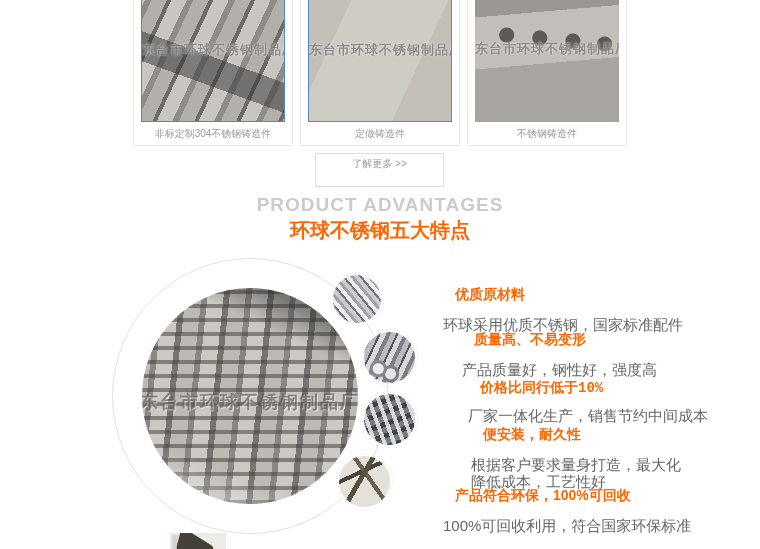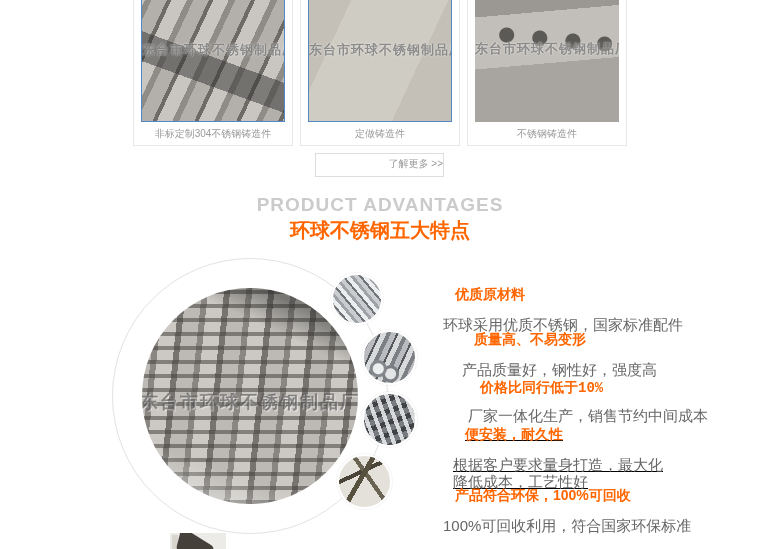--- a/index.html
+++ b/index.html
@@ -35,22 +35,22 @@
       radial-gradient(circle at 90% 48%, #5c5a56 0 7px, transparent 8px),
       linear-gradient(175deg, #9b9894 0 28%, #c2bfba 28% 60%, #a8a5a0 60%),
       #b0ada8;
   }
   .photo-watermark { position:absolute; left:0; top:68px; width:100%; text-align:center;
     font-size:13px; font-weight:bold; white-space:nowrap; color:rgba(110,110,110,.75);
     text-shadow:0 0 2px rgba(255,255,255,.8); letter-spacing:1px; }
   .caption { height:23px; line-height:23px; text-align:center; font-size:10px; color:#999; overflow:hidden; }
 
   
-  .more-btn { position:absolute; left:315px; top:153px; width:129px; height:24px; line-height:19px;
-    background:#fff; border:1px solid #ddd; text-align:right; font-size:10px; color:#999; cursor:pointer; }
+  .more-btn { position:absolute; left:315px; top:153px; width:129px; height:34px; line-height:19px;
+    background:#fff; border:1px solid #ddd; text-align:center; font-size:10px; color:#999; cursor:pointer; }
 
   
   .heading-en { position:absolute; top:194px; left:0; width:100%; text-align:center;
     font-size:19px; font-weight:bold; color:#cbcbcb; letter-spacing:1px; }
   .heading-cn { position:absolute; top:217px; left:0; width:100%; text-align:center;
     font-size:20px; font-weight:bold; color:#ff6600; }
   .tagline { position:absolute; top:244px; left:0; width:100%; text-align:center;
     font-size:12px; color:#666; }
   .dash { display:inline-block; width:28px; height:2px; background:#ff6600; vertical-align:middle;
     margin:0 11px 2px 11px; border-radius:1px; }
@@ -90,21 +90,21 @@
       linear-gradient(155deg, transparent 32%, #494338 32% 38%, transparent 38%),
       #e4e1db; }
 
   
   .feature { position:absolute; }
   .feature .f-title { margin:12px; font-size:14px; font-weight:bold; color:#ff6600; white-space:nowrap; }
   .feature .f-desc { margin:5px 0 0 0; font-size:15px; color:#666; line-height:17px; white-space:nowrap; }
   .feature.f0 { left:443px; top:274px; }
   .feature.f1 { left:462px; top:319px; }
   .feature.f2 { left:468px; top:367px;font-family:Liberation Mono, monospace; }
-  .feature.f3 { left:453px; top:414px;text-decoration:underline; }
+  .feature.f3 { left:471px; top:414px; }
   .feature.f3 .f-desc { white-space:normal; width:216px; }
   .feature.f4 { left:443px; top:475px; }
 
   
   .bottom-photo { position:absolute; left:170px; top:533px; width:56px; height:16px;
     background:#edebe7; overflow:hidden; }
   .bottom-photo .shape { position:absolute; left:6px; top:4px; width:38px; height:22px;
     background:#45413a; transform:rotate(32deg) skewX(18deg); border-radius:3px; }
   .bottom-photo .edge { position:absolute; left:2px; top:2px; width:6px; height:14px; background:#d8d5cf; }
 </style>

